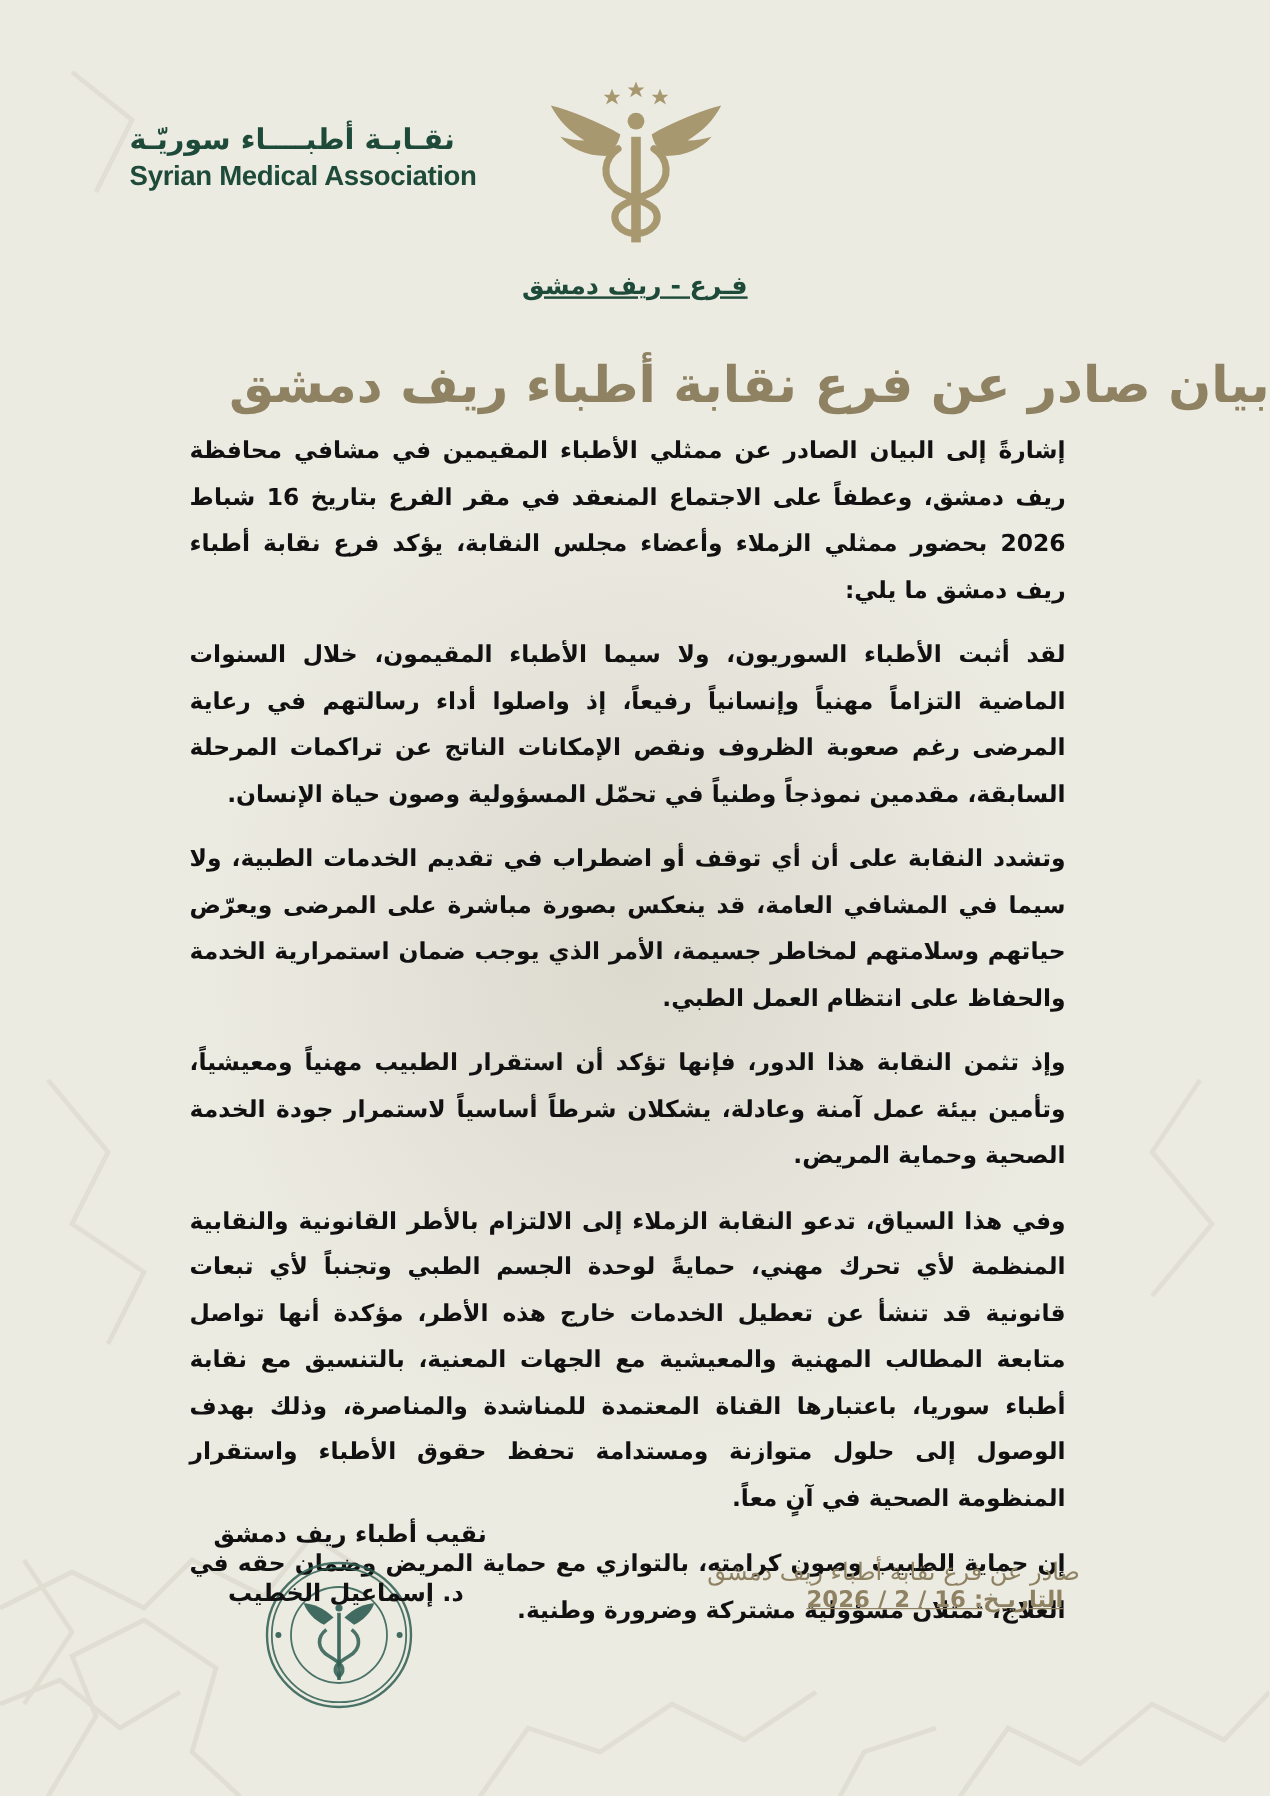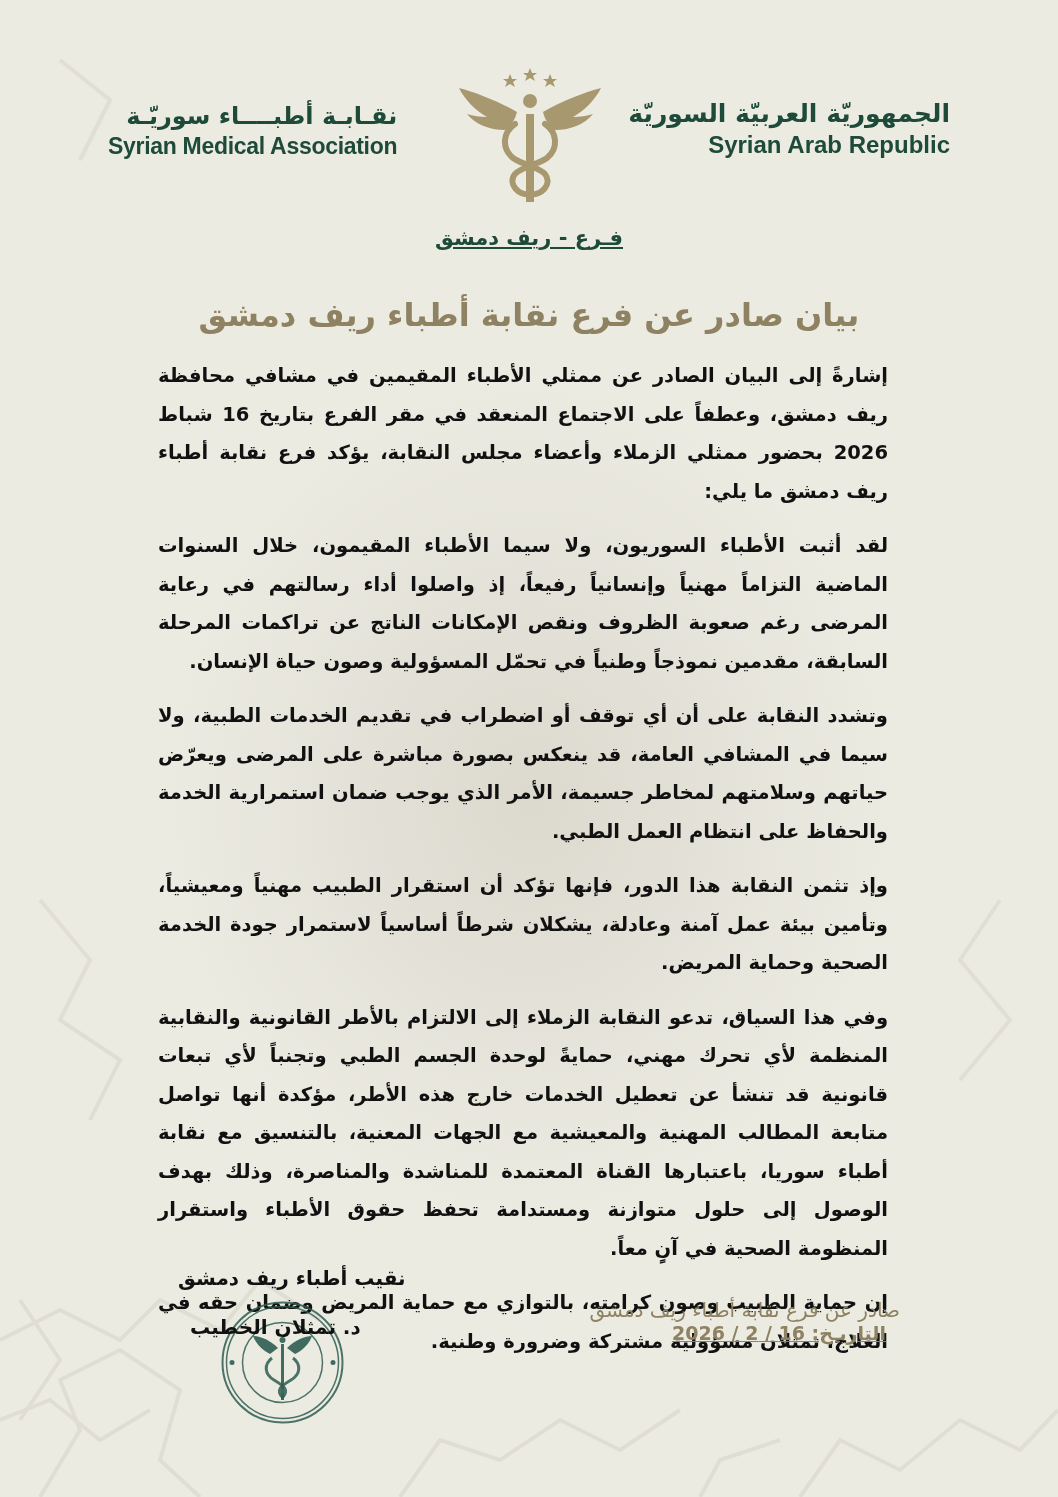--- a/index.html
+++ b/index.html
@@ -15,32 +15,32 @@
       radial-gradient(ellipse 520px 600px at 530px 800px, rgba(190,185,170,0.35), rgba(236,235,226,0) 70%),
       #ecebe2;
   }
   .pattern { position: absolute; inset: 0; pointer-events: none; }
   .header-right {
     position: absolute; right: 108px; top: 98px; text-align: right; color: #1e4a3a;
   }
   .header-right .ar { font-size: 25px; font-weight: bold; direction: rtl; line-height: 32px; }
   .header-right .en { font-size: 24px; font-weight: bold; line-height: 30px; font-family: "Liberation Sans", sans-serif; }
   .header-left {
-    position: absolute; left: 108px; top: 100px; text-align: right; color: #1e4a3a;
+    position: absolute; left: 108px; top: 100px; text-align: left; color: #1e4a3a;
   }
   .header-left .ar { font-size: 24px; font-weight: bold; direction: rtl; line-height: 32px; letter-spacing: 1px; }
   .header-left .en { font-size: 23px; font-weight: bold; line-height: 28px; font-family: "Liberation Sans", sans-serif; letter-spacing: -0.3px; }
   .logo { position: absolute; left: 455px; top: 62px; width: 150px; height: 150px; }
   .branch {
     position: absolute; left: 0; right: 0; top: 226px; text-align: center;
     color: #1e4a3a; font-size: 21px; font-weight: bold; direction: rtl; text-decoration: underline;
   }
   .title {
-    position: absolute; left: 0; right: 0; top: 296px; text-align: center;
-    color: #8f8262; font-size: 32px; font-weight: bold; direction: rtl;
+    position: absolute; left: 0; right: 0; top: 296px; 
+    color: #8f8262; font-size: 42px; font-weight: bold; direction: rtl;
   }
   .body-text {
     position: absolute; left: 158px; right: 158px; top: 357px;
     direction: rtl; text-align: justify; color: #111;
     font-size: 19.5px; font-weight: bold; line-height: 38.5px;
   }
   .body-text p { margin: 0 12px 16px 0; }
   .issued {
     position: absolute; right: 158px; top: 1272px; direction: rtl;
     color: #8f8262; font-size: 20px; text-align: right; margin-top: 26px;
@@ -72,24 +72,20 @@
       <path d="M20 1300 L60 1360 L20 1420"></path>
       <path d="M400 1497 L440 1440 L500 1460 L560 1420 L620 1450 L680 1410"></path>
       <path d="M800 1497 L840 1440 L900 1470 L960 1420 L1020 1450 L1058 1410"></path>
       <path d="M700 1497 L720 1460 L780 1440"></path>
       <path d="M40 900 L90 960 L60 1020 L120 1060 L90 1120"></path>
       <path d="M1000 900 L960 960 L1010 1020 L960 1080"></path>
       <path d="M60 60 L110 100 L80 160"></path>
     </g>
   </svg>
 
-  <div class="header-right">
-    <div class="ar">الجمهوريّة العربيّة السوريّة</div>
-    <div class="en">Syrian Arab Republic</div>
-  </div>
 
   <div class="header-left">
     <div class="ar">نقـابـة أطبــــاء سوريّـة</div>
     <div class="en">Syrian Medical Association</div>
   </div>
 
   <svg class="logo" viewBox="0 0 150 150">
     <g fill="#a8986f">
       <polygon points="55,12 57,17 62,17 58,20 60,25 55,22 50,25 52,20 48,17 53,17"></polygon>
       <polygon points="75,6 77,11 82,11 78,14 80,19 75,16 70,19 72,14 68,11 73,11"></polygon>
@@ -115,21 +111,21 @@
     <p>وتشدد النقابة على أن أي توقف أو اضطراب في تقديم الخدمات الطبية، ولا سيما في المشافي العامة، قد ينعكس بصورة مباشرة على المرضى ويعرّض حياتهم وسلامتهم لمخاطر جسيمة، الأمر الذي يوجب ضمان استمرارية الخدمة والحفاظ على انتظام العمل الطبي.</p>
     <p>وإذ تثمن النقابة هذا الدور، فإنها تؤكد أن استقرار الطبيب مهنياً ومعيشياً، وتأمين بيئة عمل آمنة وعادلة، يشكلان شرطاً أساسياً لاستمرار جودة الخدمة الصحية وحماية المريض.</p>
     <p>وفي هذا السياق، تدعو النقابة الزملاء إلى الالتزام بالأطر القانونية والنقابية المنظمة لأي تحرك مهني، حمايةً لوحدة الجسم الطبي وتجنباً لأي تبعات قانونية قد تنشأ عن تعطيل الخدمات خارج هذه الأطر، مؤكدة أنها تواصل متابعة المطالب المهنية والمعيشية مع الجهات المعنية، بالتنسيق مع نقابة أطباء سوريا، باعتبارها القناة المعتمدة للمناشدة والمناصرة، وذلك بهدف الوصول إلى حلول متوازنة ومستدامة تحفظ حقوق الأطباء واستقرار المنظومة الصحية في آنٍ معاً.</p>
     <p>إن حماية الطبيب وصون كرامته، بالتوازي مع حماية المريض وضمان حقه في العلاج، تمثلان مسؤولية مشتركة وضرورة وطنية.</p>
   </div>
 
   <div class="issued">صادر عن فرع نقابة أطباء ريف دمشق</div>
   <div class="date">التاريـخ: 16 / 2 / 2026</div>
 
   <div class="sig-title">نقيب أطباء ريف دمشق</div>
-  <div class="sig-name">د. تمثلان الخطيب</div>
+  <div class="sig-name">د. إسماعيل الخطيب</div>
 
   <svg class="stamp" viewBox="0 0 125 125">
     <g fill="none" stroke="#2f5e52" opacity="0.85">
       <circle cx="62.5" cy="62.5" r="60" stroke-width="2"></circle>
       <circle cx="62.5" cy="62.5" r="56" stroke-width="1.5"></circle>
       <circle cx="62.5" cy="62.5" r="40" stroke-width="1.5"></circle>
       <path d="M52 58 C44 64 44 74 54 80 C64 86 70 90 62 98" stroke-width="3"></path>
       <path d="M73 58 C81 64 81 74 71 80 C61 86 55 90 63 98" stroke-width="3"></path>
     </g>
     <g fill="#2f5e52" opacity="0.9">

